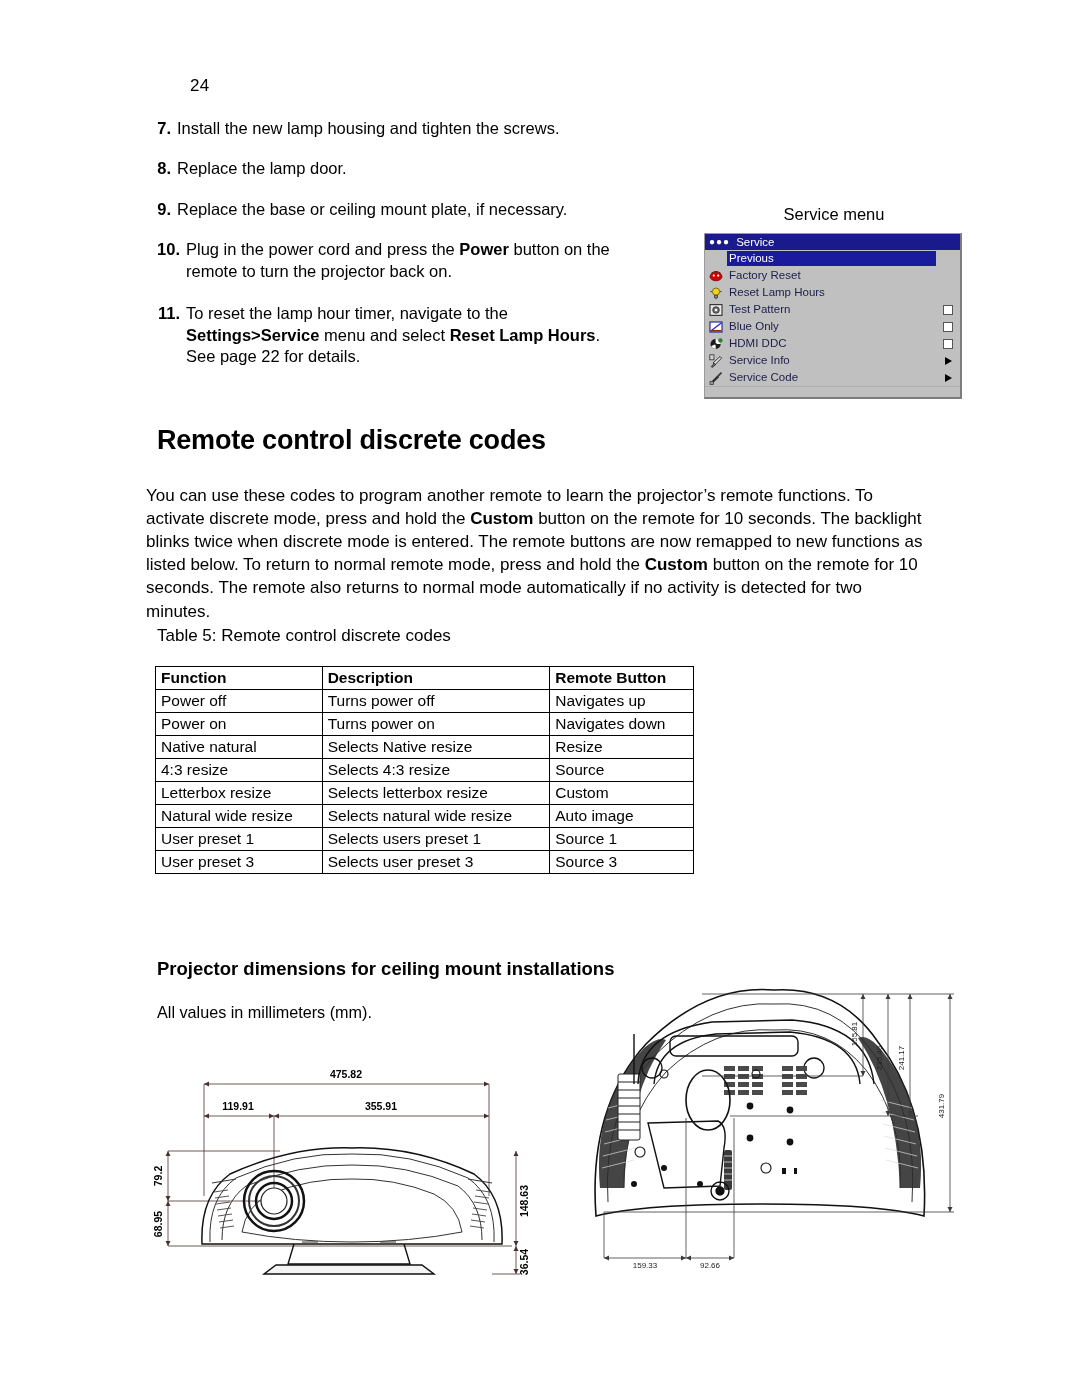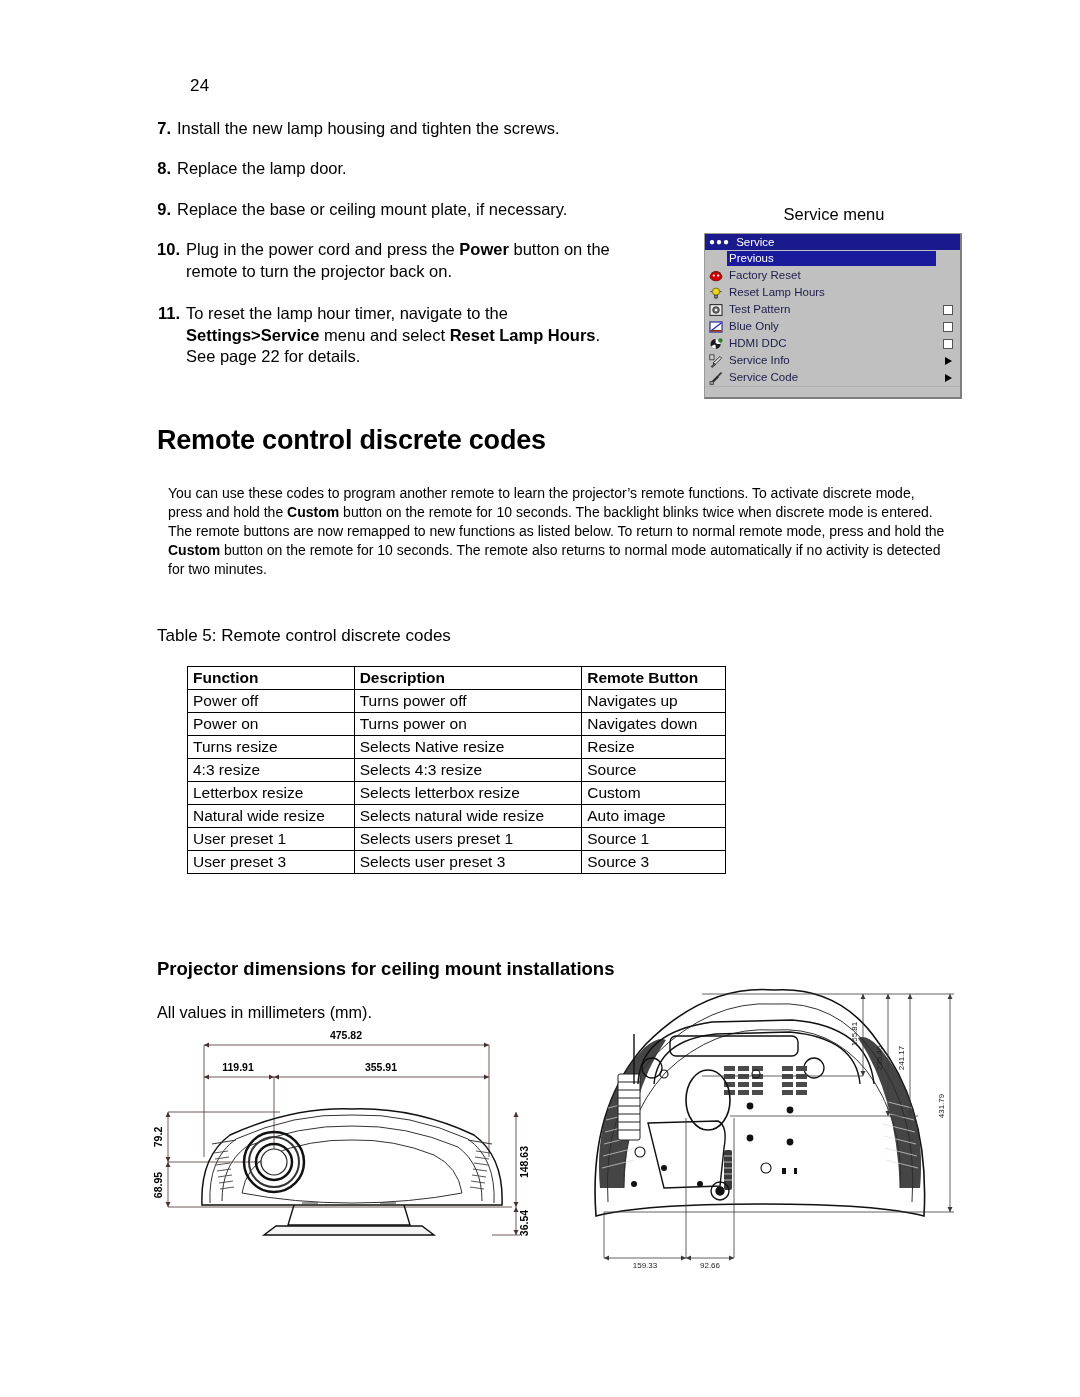--- a/index.html
+++ b/index.html
@@ -152,24 +152,24 @@
     left: 157px;
     top: 958px;
     margin: 0;
     font-size: 18.5px;
     font-weight: bold;
   }
 
   
   .body-para {
     position: absolute;
-    left: 168px;
+    left: 146px;
     top: 484px;
     width: 780px;
-    font-size: 14px;
+    font-size: 17px;
     line-height: 1.36;
     text-align: left;
   }
   .body-para b { font-weight: bold; }
 
   .note-line {
     position: absolute;
     left: 157px;
     top: 1003px;
     font-size: 16.2px;
@@ -183,40 +183,39 @@
     font-size: 17px;
     font-weight: normal;
   }
   table.codes {
     position: absolute;
     left: 155px;
     top: 666px;
     width: 539px;
     border-collapse: collapse;
     font-size: 15.5px;
-    margin-left: 32px;
   }
   table.codes th, table.codes td {
     border: 1px solid #000000;
     padding: 1px 5px 2px 5px;
     text-align: left;
     height: 19px;
     line-height: 19px;
     font-weight: normal;
   }
   table.codes th { font-weight: bold; }
   table.codes col.c1 { width: 167px; }
   table.codes col.c2 { width: 228px; }
   table.codes col.c3 { width: 144px; }
 
   
   .drawing-front {
     position: absolute;
     left: 152px;
-    top: 1007px;
+    top: 1046px;
     width: 400px;
     height: 242px;
   }
   .drawing-bottom {
     position: absolute;
     left: 578px;
     top: 988px;
     width: 382px;
     height: 292px;
   }
@@ -399,21 +398,21 @@
         <td>Power off</td>
         <td>Turns power off</td>
         <td>Navigates up</td>
       </tr>
       <tr>
         <td>Power on</td>
         <td>Turns power on</td>
         <td>Navigates down</td>
       </tr>
       <tr>
-        <td>Turns resize</td>
+        <td>Native natural</td>
         <td>Selects Native resize</td>
         <td>Resize</td>
       </tr>
       <tr>
         <td>4:3 resize</td>
         <td>Selects 4:3 resize</td>
         <td>Source</td>
       </tr>
       <tr>
         <td>Letterbox resize</td>

